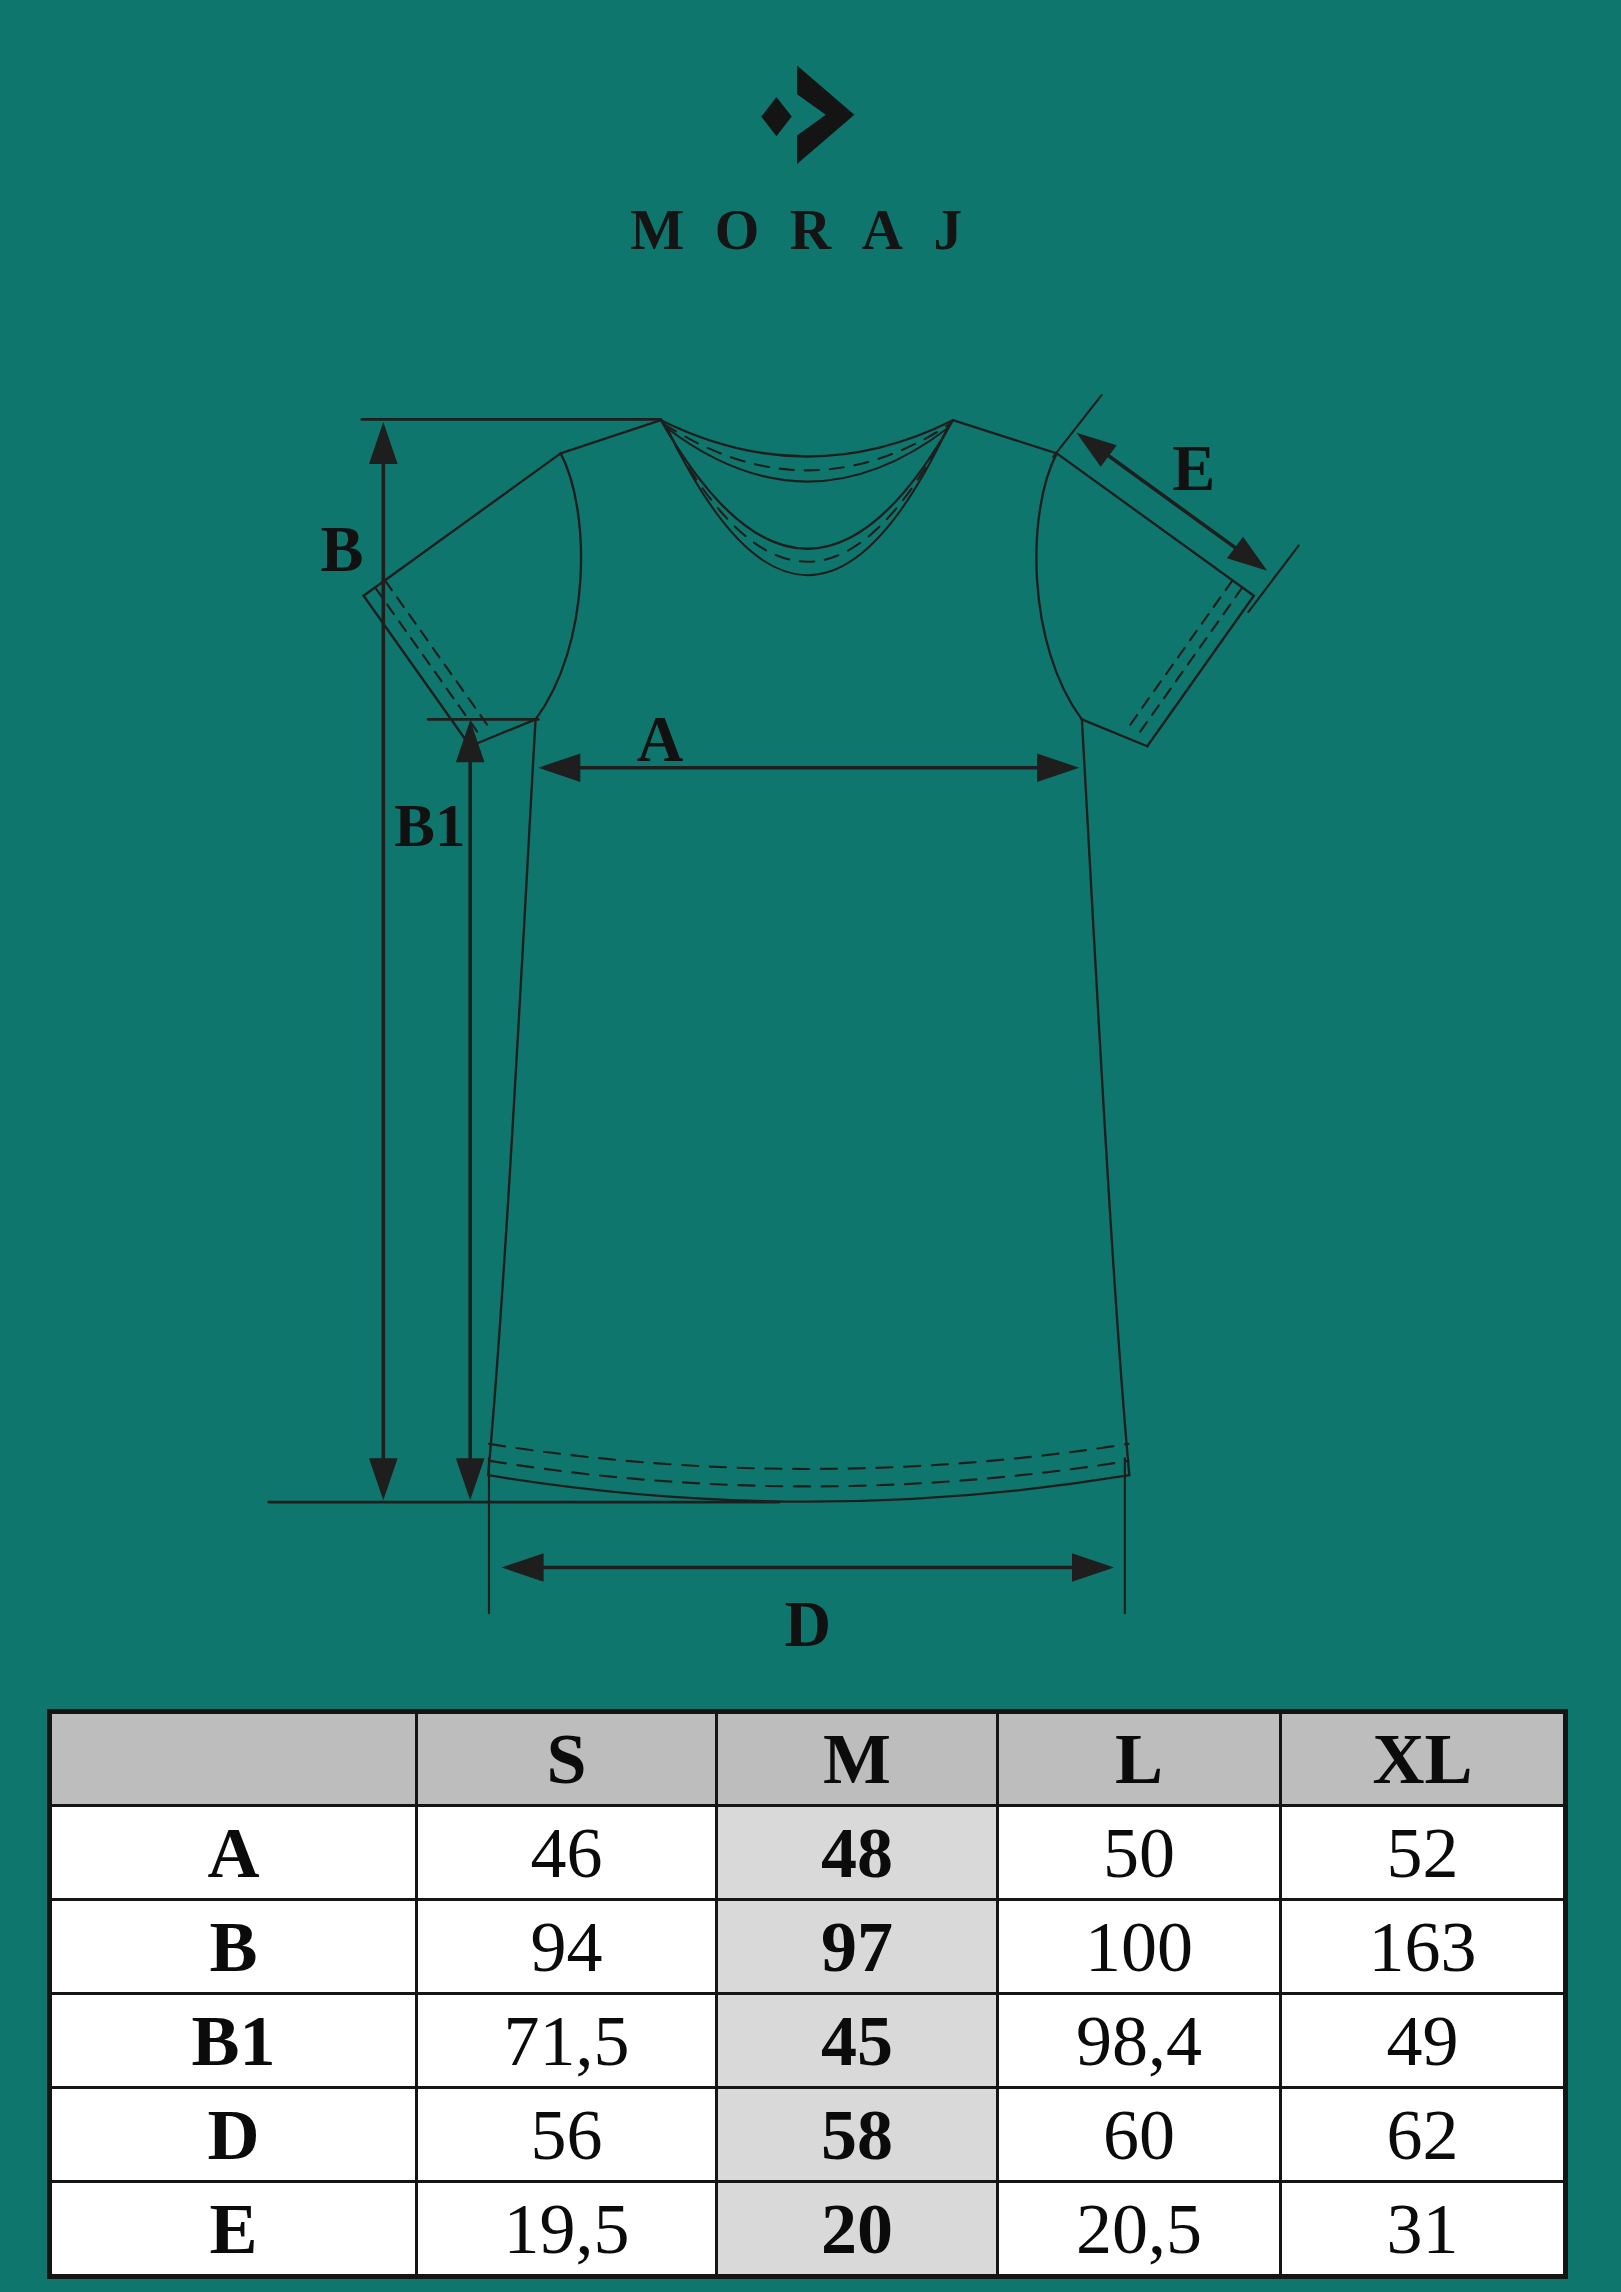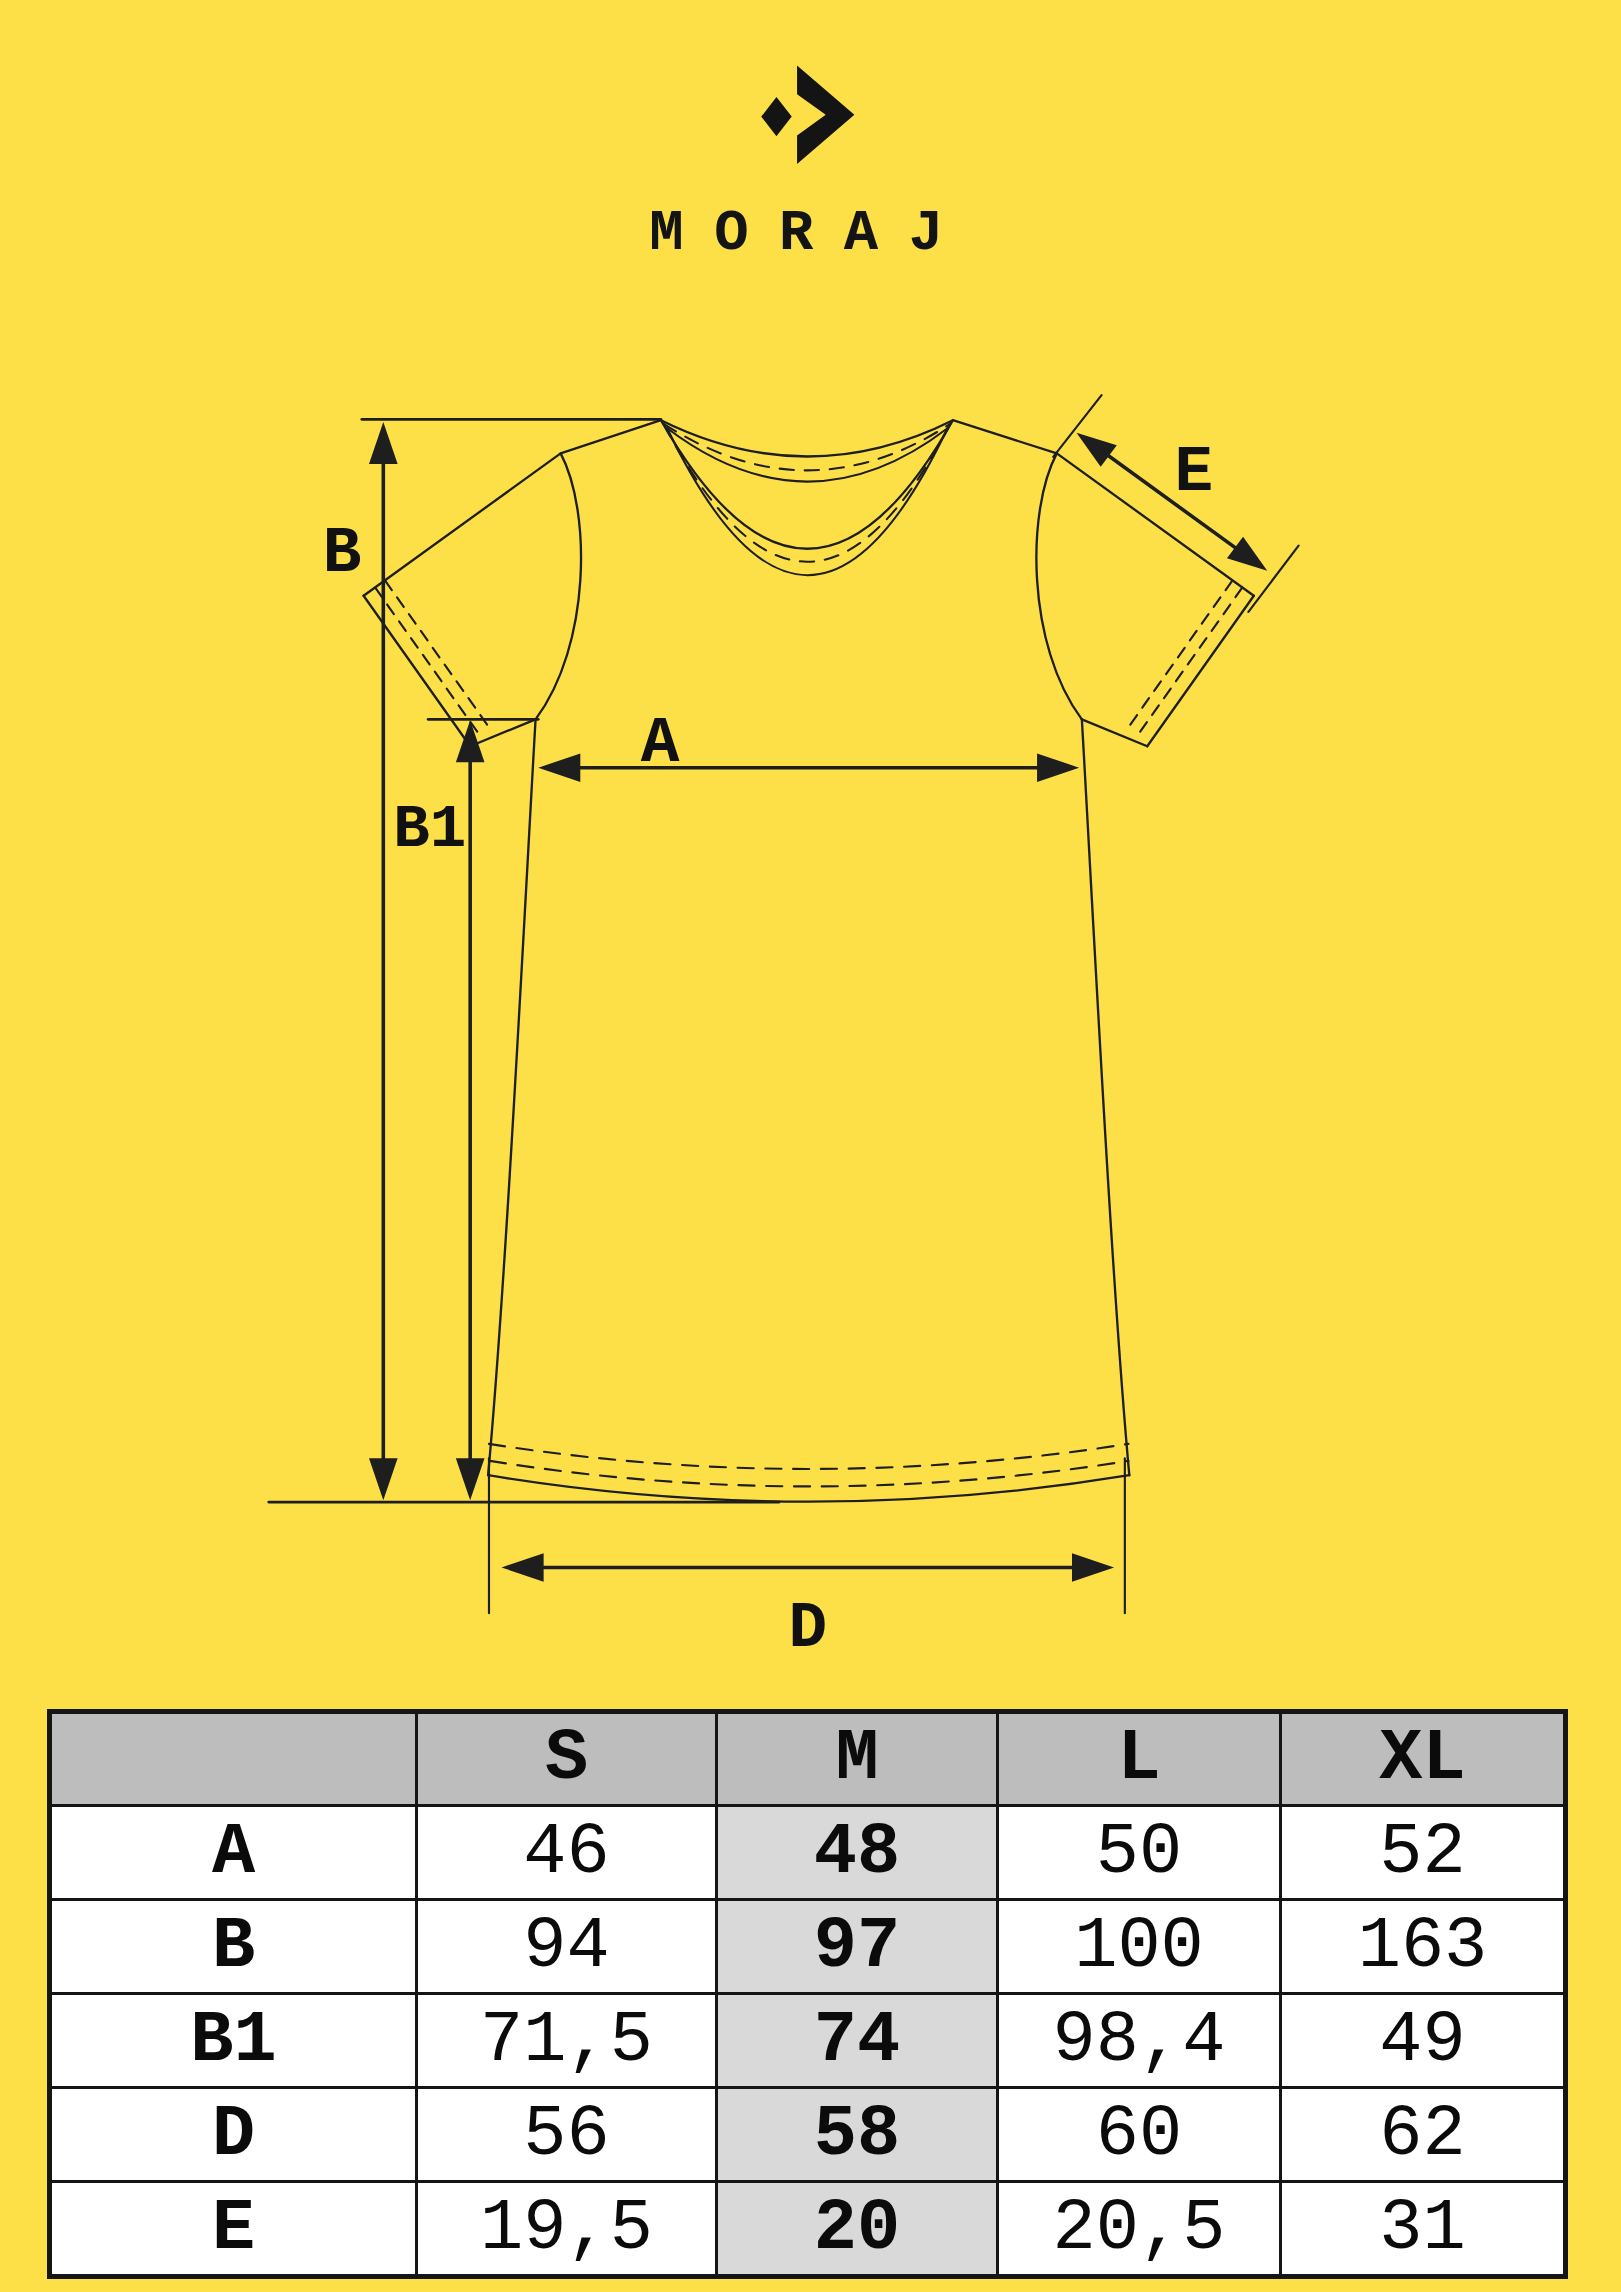--- a/index.html
+++ b/index.html
@@ -1,17 +1,17 @@
 <!DOCTYPE html>
 <html style="font-size:14.3px"><head>
 <meta charset="utf-8">
 <style>
   html,body{margin:0;padding:0;background:#ffffff;}
-  #stage{position:relative;width:1621px;height:2293px;background:#fde047;overflow:hidden;
-         font-family:Liberation Mono, monospace;color:#111;}
+  #stage{position:relative;width:1621px;height:2293px;background:#0f766e;overflow:hidden;
+         font-family:Liberation Serif, serif;color:#111;}
   #diagram-svg{position:absolute;left:0;top:0;}
   
   #size-table{position:absolute;left:47px;top:1709px;width:1516px;
               border-collapse:collapse;table-layout:fixed;
               font-size:72px;line-height:1;}
   #size-table td,#size-table th{border:3.6px solid #151515;text-align:center;vertical-align:middle;
               padding:0;font-weight:400;color:#0b0b0b;}
   #size-table{border:5.4px solid #151515;}
   #size-table tr.header-row th{height:90px;background:#bdbdbd;font-weight:700;}
   #size-table tr.data-row td{height:91px;background:#ffffff;}
@@ -143,21 +143,21 @@
     <tr class="data-row">
       <td class="row-label">B</td>
       <td>94</td>
       <td class="m-col">97</td>
       <td>100</td>
       <td>163</td>
     </tr>
     <tr class="data-row">
       <td class="row-label">B1</td>
       <td>71,5</td>
-      <td class="m-col">74</td>
+      <td class="m-col">45</td>
       <td>98,4</td>
       <td>49</td>
     </tr>
     <tr class="data-row">
       <td class="row-label">D</td>
       <td>56</td>
       <td class="m-col">58</td>
       <td>60</td>
       <td>62</td>
     </tr>

